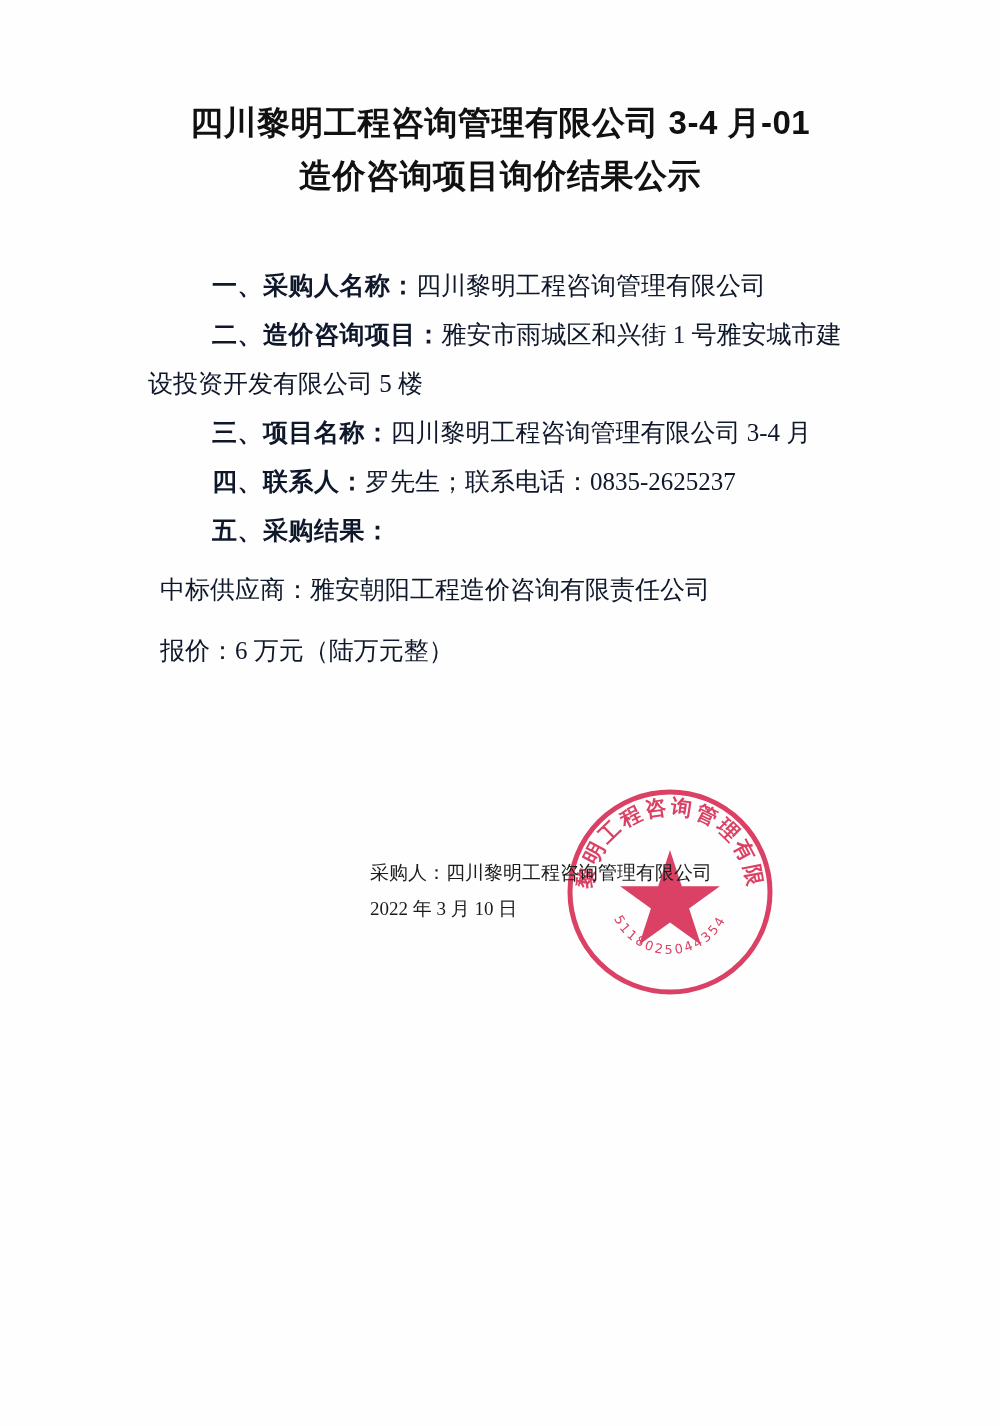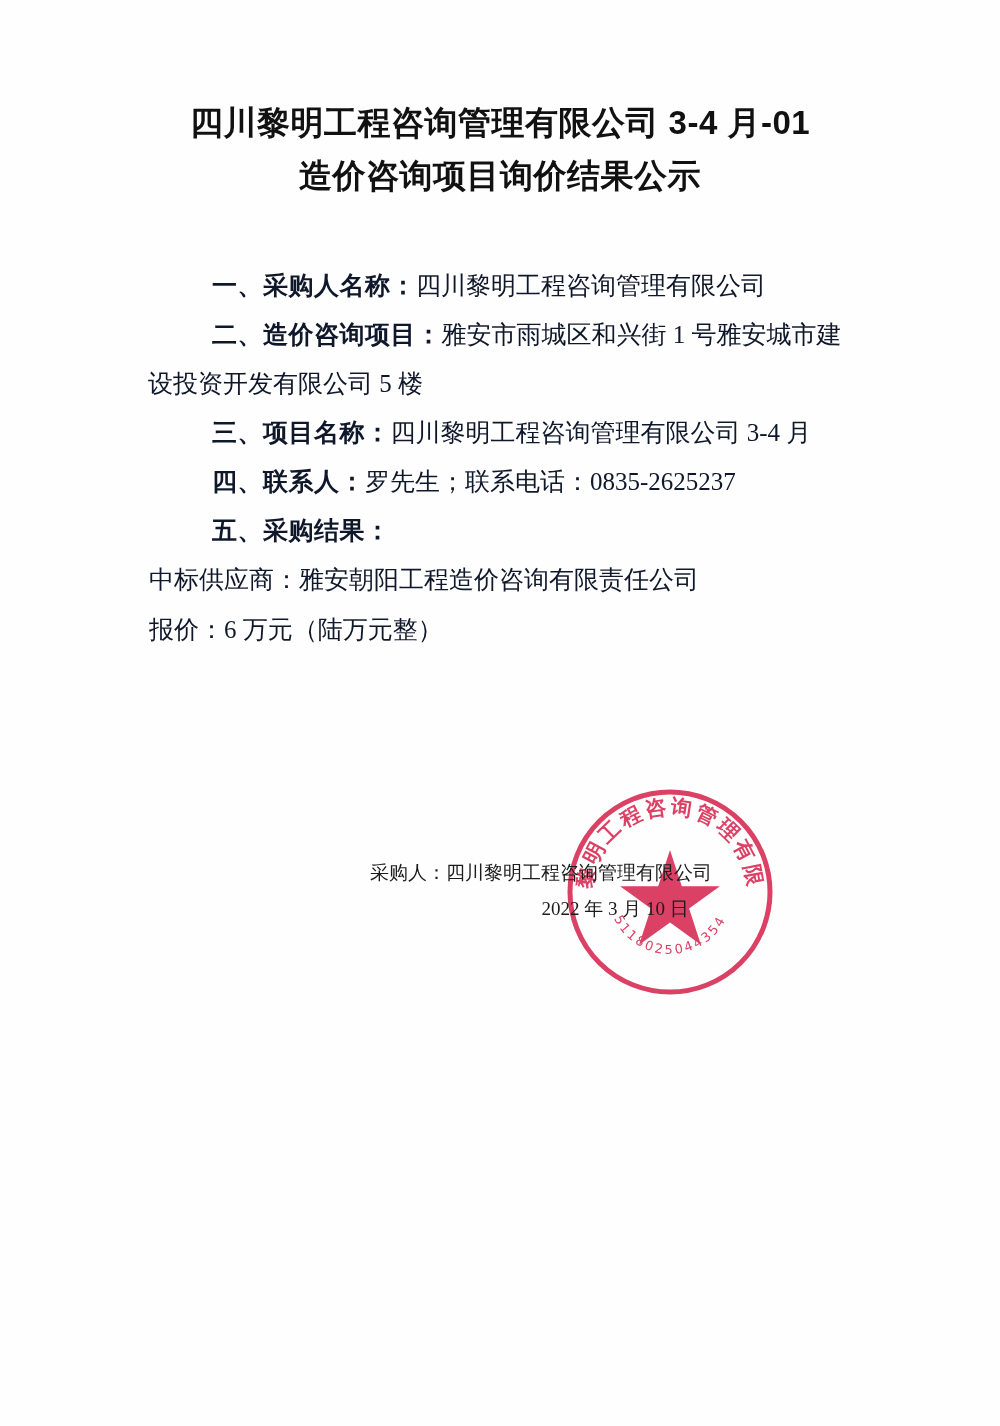--- a/index.html
+++ b/index.html
@@ -57,38 +57,38 @@
   }
   .para.indent {
     text-indent: 64px;
   }
   .lead {
     font-weight: bold;
     letter-spacing: 0.5px;
   }
 
   .result-line {
-    margin: 1px;
+    margin: 12px;
     line-height: 1.95;
   }
 
   
   .sign-block {
     position: absolute;
     top: 855px;
     left: 370px;
     width: 530px;
     font-size: 19px;
     line-height: 1.9;
     color: #1b1b1b;
     text-align: left;
   }
   .sign-date {
     display: block;
-    text-align: center;
+    text-align: left;
     padding-right: 40px;
   }
 
   
   .seal {
     position: absolute;
     left: 560px;
     top: 782px;
     width: 220px;
     height: 220px;

